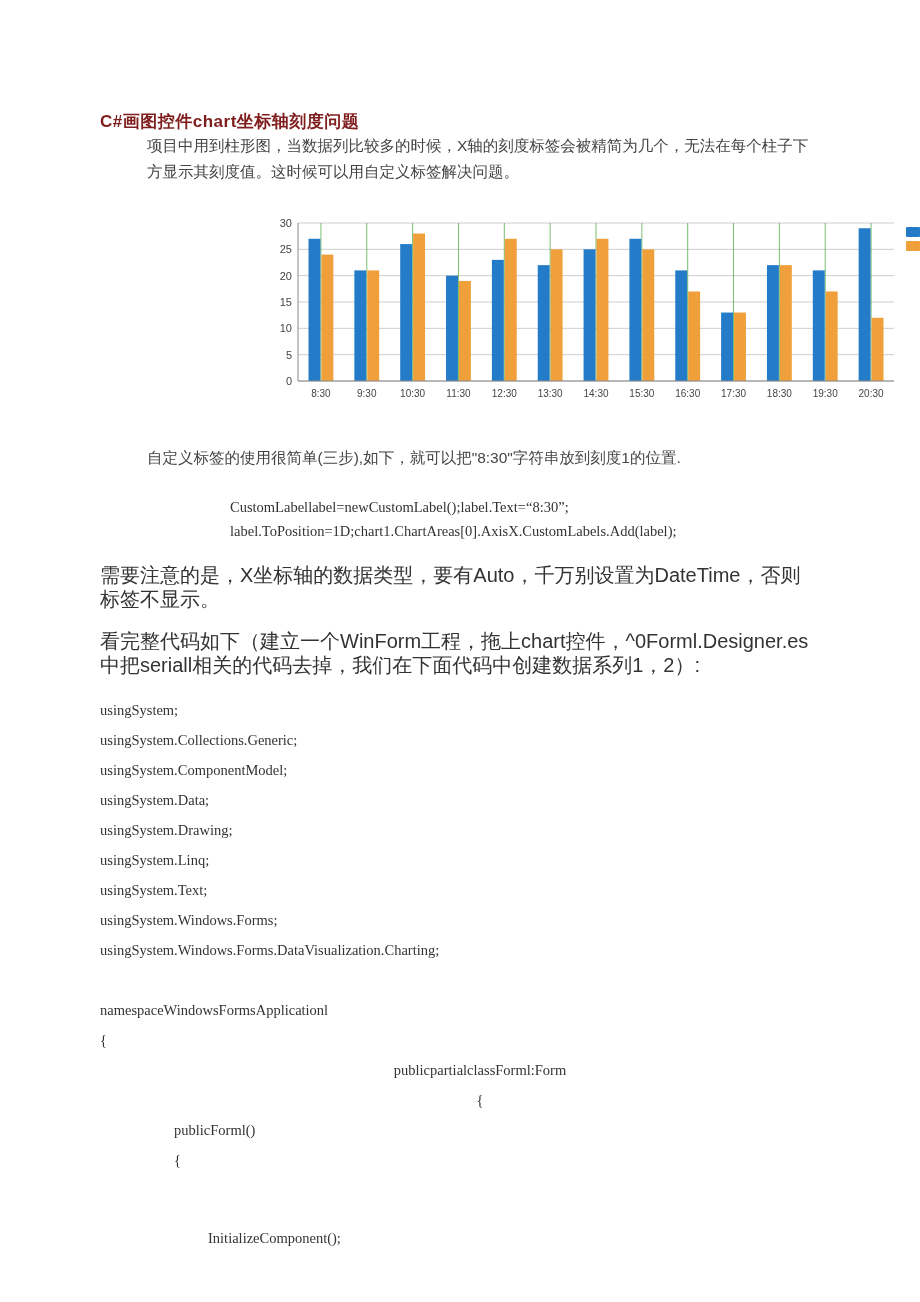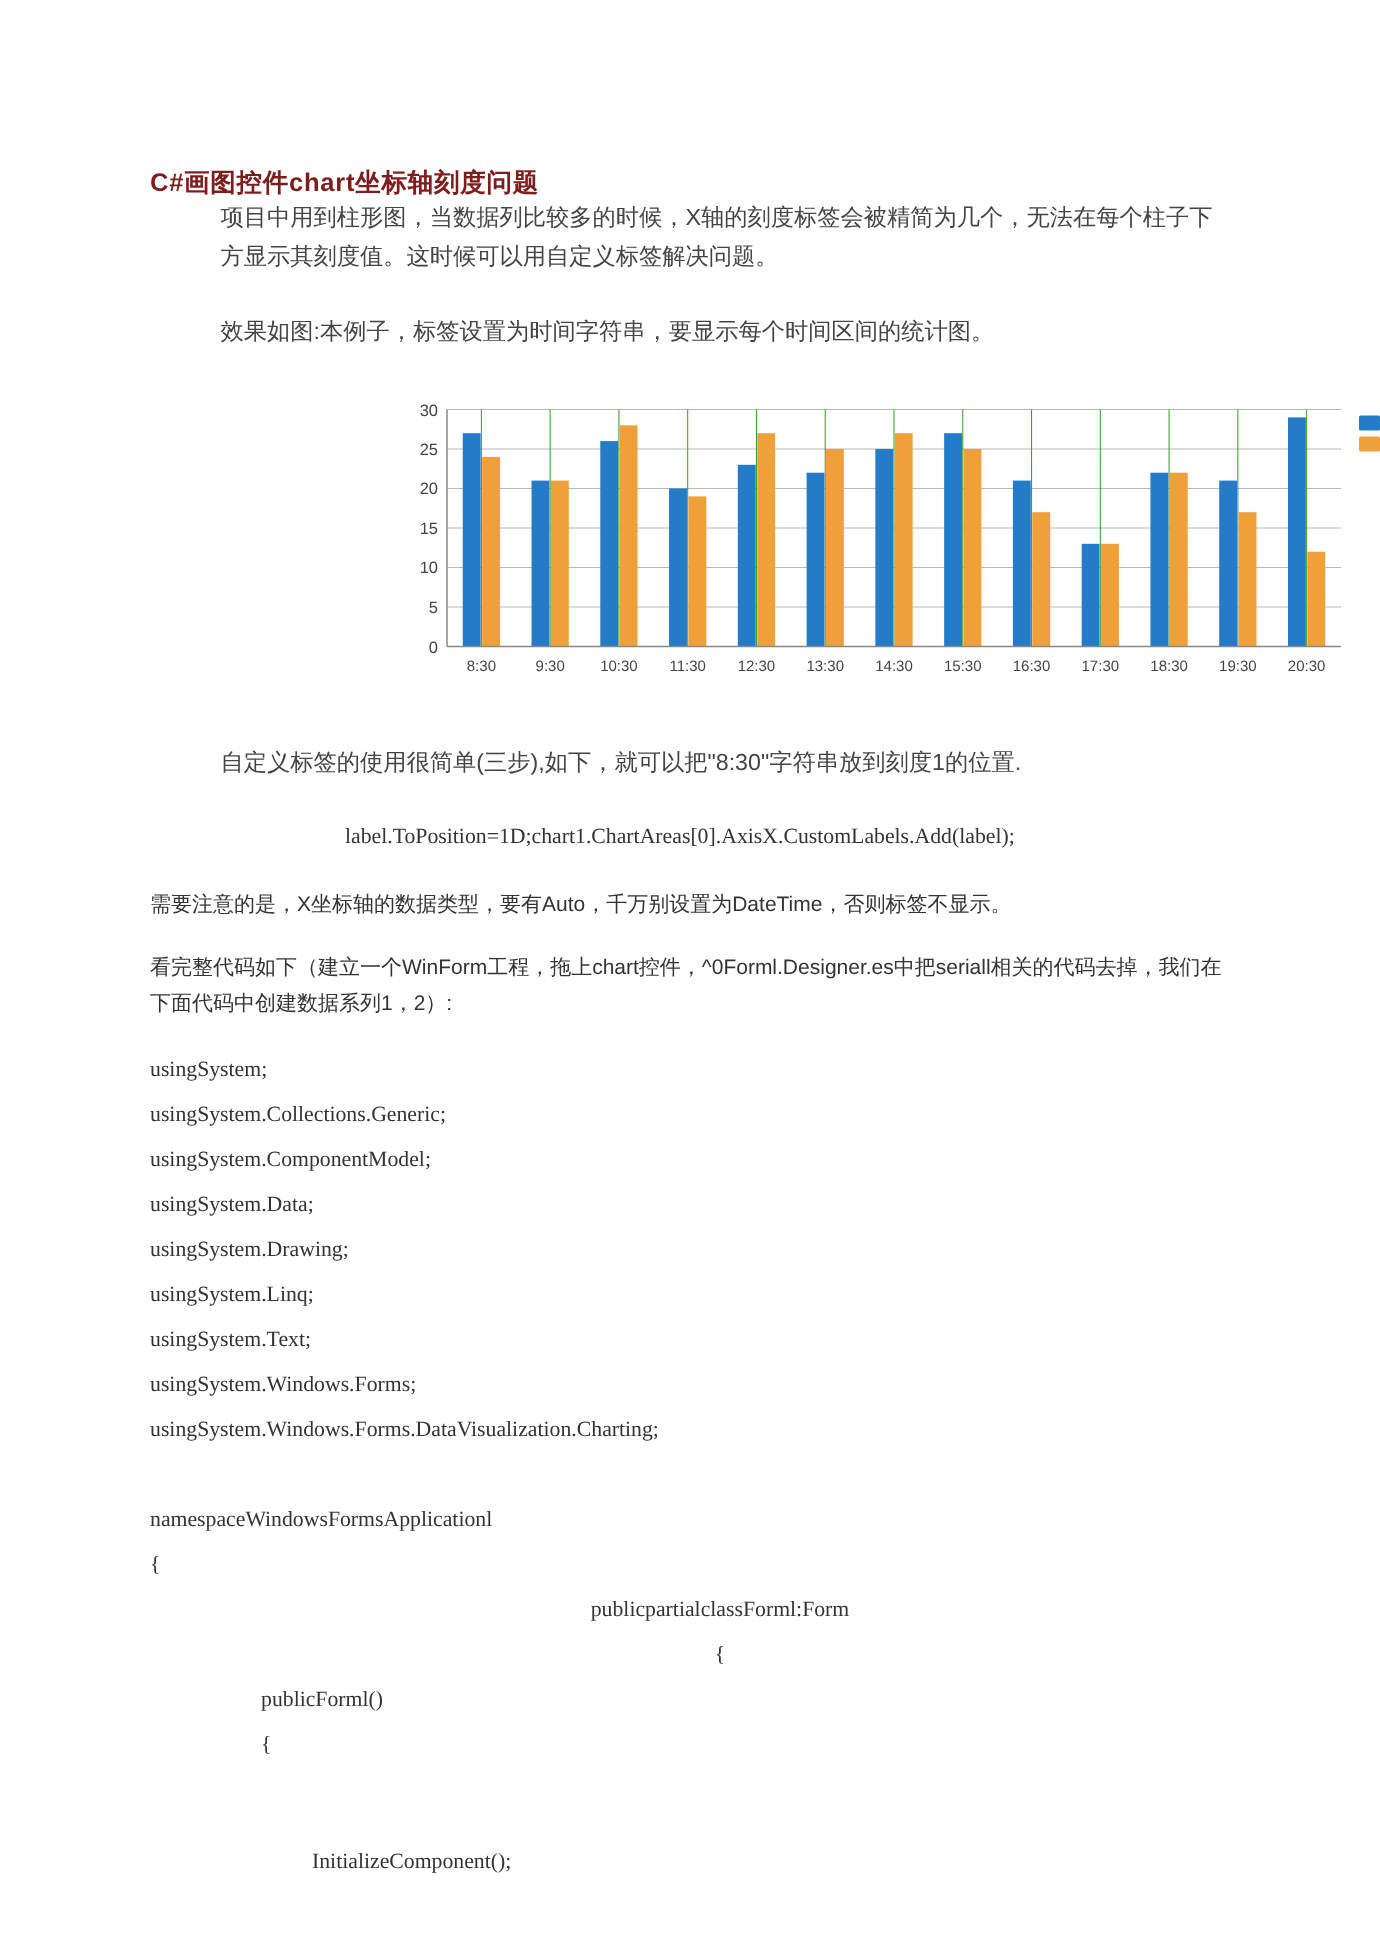--- a/index.html
+++ b/index.html
@@ -55,21 +55,21 @@
   .codeblock {
     font-family: "Times New Roman", Times, serif;
     font-size: 14.5px;
     color: #333;
     margin-left: 130px;
     line-height: 24px;
     margin-bottom: 20px;
   }
   .small-para {
     font-family: "Microsoft YaHei", sans-serif;
-    font-size: 14px;
+    font-size: 20px;
     color: #333;
     line-height: 24px;
     margin-bottom: 18px;
   }
   .code-list {
     font-family: "Times New Roman", Times, serif;
     font-size: 14.5px;
     color: #333;
     line-height: 30px;
     white-space: pre;
@@ -80,21 +80,20 @@
 </style>
 </head>
 <body>
 
 <div class="page">
 
   <div class="title">C#画图控件chart坐标轴刻度问题</div>
 
   <div class="para">项目中用到柱形图，当数据列比较多的时候，X轴的刻度标签会被精简为几个，无法在每个柱子下方显示其刻度值。这时候可以用自定义标签解决问题。</div>
 
-  <div class="para">效果如图:本例子，标签设置为时间字符串，要显示每个时间区间的统计图。</div>
 
   <div class="chart-zone">
     <div class="chart-legend">
       <div class="legend-swatch" style="background:#247bc7"></div>
       <div class="legend-swatch" style="background:#f0a03a"></div>
     </div>
     <svg class="chart-svg" id="chart-svg" viewBox="0 0 640 200">
         <line x1="40" x2="636" y1="172" y2="172" stroke="#b7b7b7" stroke-width="0.7"></line>
         <text x="34" y="176" text-anchor="end" font-size="11" fill="#444" font-family="Arial">0</text>
         <line x1="40" x2="636" y1="145.66666666666666" y2="145.66666666666666" stroke="#b7b7b7" stroke-width="0.7"></line>
@@ -164,20 +163,21 @@
         <line x1="40" x2="636" y1="172" y2="172" stroke="#888" stroke-width="1"></line>
         <line x1="40" x2="40" y1="14" y2="172" stroke="#888" stroke-width="1"></line>
       </svg>
   </div>
 
   <div class="para">
     <span>自定义标签的使用很简单(三步),如下，就可以把</span><span>"8:30"</span><span>字符串放到刻度1的位置.</span>
   </div>
 
   <div class="codeblock">
+    <div>CustomLabellabel=newCustomLabel();label.Text=“8:30”;</div>
     <div>label.ToPosition=1D;chart1.ChartAreas[0].AxisX.CustomLabels.Add(label);</div>
   </div>
 
   <div class="small-para">需要注意的是，X坐标轴的数据类型，要有Auto，千万别设置为DateTime，否则标签不显示。</div>
 
   <div class="small-para">看完整代码如下（建立一个WinForm工程，拖上chart控件，^0Forml.Designer.es中把seriall相关的代码去掉，我们在下面代码中创建数据系列1，2）:</div>
 
   <div class="code-list" id="code-list"><div class="">usingSystem;</div><div class="">usingSystem.Collections.Generic;</div><div class="">usingSystem.ComponentModel;</div><div class="">usingSystem.Data;</div><div class="">usingSystem.Drawing;</div><div class="">usingSystem.Linq;</div><div class="">usingSystem.Text;</div><div class="">usingSystem.Windows.Forms;</div><div class="">usingSystem.Windows.Forms.DataVisualization.Charting;</div><div class="">&nbsp;</div><div class="">namespaceWindowsFormsApplicationl</div><div class="">{</div><div class="indent-1">publicpartialclassForml:Form</div><div class="indent-1">{</div><div class="indent-2">publicForml()</div><div class="indent-2">{</div><div class="indent-3">InitializeComponent();</div></div>
 
 </div>

